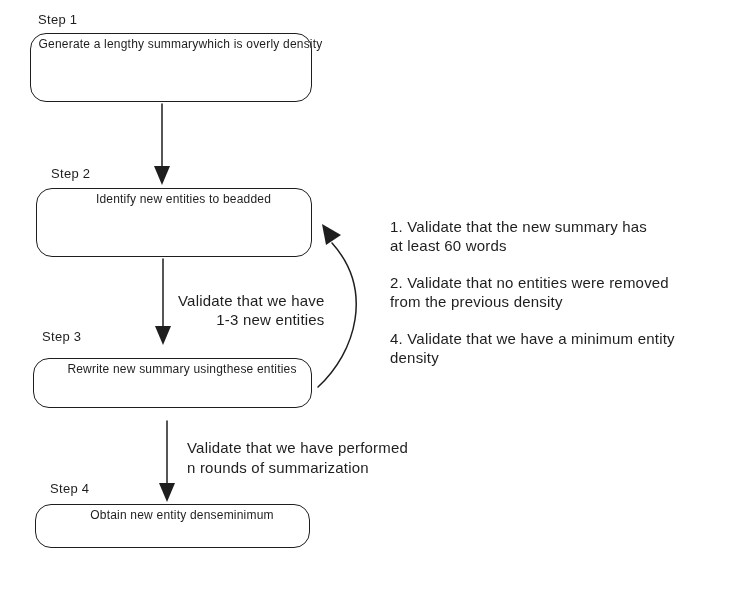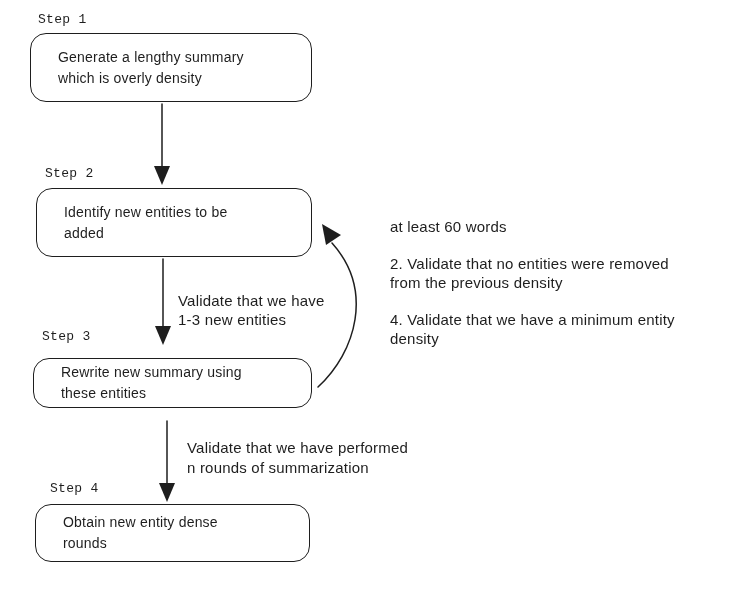--- a/index.html
+++ b/index.html
@@ -13,34 +13,33 @@
   }
   .arrows {
     position:absolute; left:0; top:0;
     pointer-events:none;
   }
   .step-label {
     position:absolute;
     font-size:13px;
     letter-spacing:0.3px;
     white-space:nowrap;
-    font-family:Liberation Mono, monospace;
   }
   .box {
     position:absolute;
     box-sizing:border-box;
     border:1.6px solid var(--stroke, #1e1e1e);
     border-radius:16px;
     background:var(--bg, #ffffff);
     display:flex;
-    flex-direction:column;
+    flex-direction:row;
     justify-content:center;
     padding-left:27px;
     padding-right:8px;
-    font-size:14px;
+    font-size:12px;
     line-height:21px;
     letter-spacing:0.2px;
   }
   .box .line { white-space:nowrap; }
   .edge-note {
     position:absolute;
     font-size:15px;
     line-height:19px;
     letter-spacing:0.2px;
   }
@@ -54,28 +53,28 @@
     line-height:19px;
     letter-spacing:0.2px;
     margin-bottom:18px;
   }
   .validation-item .line { white-space:nowrap; }
 
   
   #box1 { left:30px;  top:33px;  width:282px; height:69px; }
   #box2 { left:36px;  top:188px; width:276px; height:69px; }
   #box3 { left:33px;  top:358px; width:279px; height:50px; }
-  #box4 { left:35px;  top:504px; width:275px; height:58px; }
+  #box4 { left:35px;  top:504px; width:275px; height:44px; }
 
   #label1 { left:38px; top:12px;  }
-  #label2 { left:45px; top:166px; }
+  #label2 { left:51px; top:166px; }
   #label3 { left:42px; top:329px; }
   #label4 { left:50px; top:481px; }
 
-  #note-a { left:178px; top:291px; }
+  #note-a { left:178px; top:291px;text-align:right; }
   #note-b { left:187px; top:438px; line-height:20px; }
 </style>
 </head>
 <body>
 
 <div class="canvas" style="--stroke: #1e1e1e; --bg: #ffffff;">
 
   <svg class="arrows" width="733" height="607" viewBox="0 0 733 607">
 
     <line x1="162" y1="104" x2="162" y2="168" stroke="#1e1e1e" stroke-width="1.5" stroke-linecap="round"></line>
@@ -105,35 +104,36 @@
 
   <div id="label3" class="step-label">Step 3</div>
   <div id="box3" class="box">
     <div class="line">Rewrite new summary using</div>
     <div class="line">these entities</div>
   </div>
 
   <div id="label4" class="step-label">Step 4</div>
   <div id="box4" class="box">
     <div class="line">Obtain new entity dense</div>
-    <div class="line">rounds</div>
+    <div class="line">minimum</div>
   </div>
 
   <div id="note-a" class="edge-note">
     <div class="line">Validate that we have</div>
     <div class="line">1-3 new entities</div>
   </div>
 
   <div id="note-b" class="edge-note">
     <div class="line">Validate that we have performed</div>
     <div class="line">n rounds of summarization</div>
   </div>
 
   <div class="validations">
     <div class="validation-item">
+      <div class="line">1. Validate that the new summary has</div>
       <div class="line">at least 60 words</div>
     </div>
     <div class="validation-item">
       <div class="line">2. Validate that no entities were removed</div>
       <div class="line">from the previous density</div>
     </div>
     <div class="validation-item">
       <div class="line">4. Validate that we have a minimum entity</div>
       <div class="line">density</div>
     </div>

